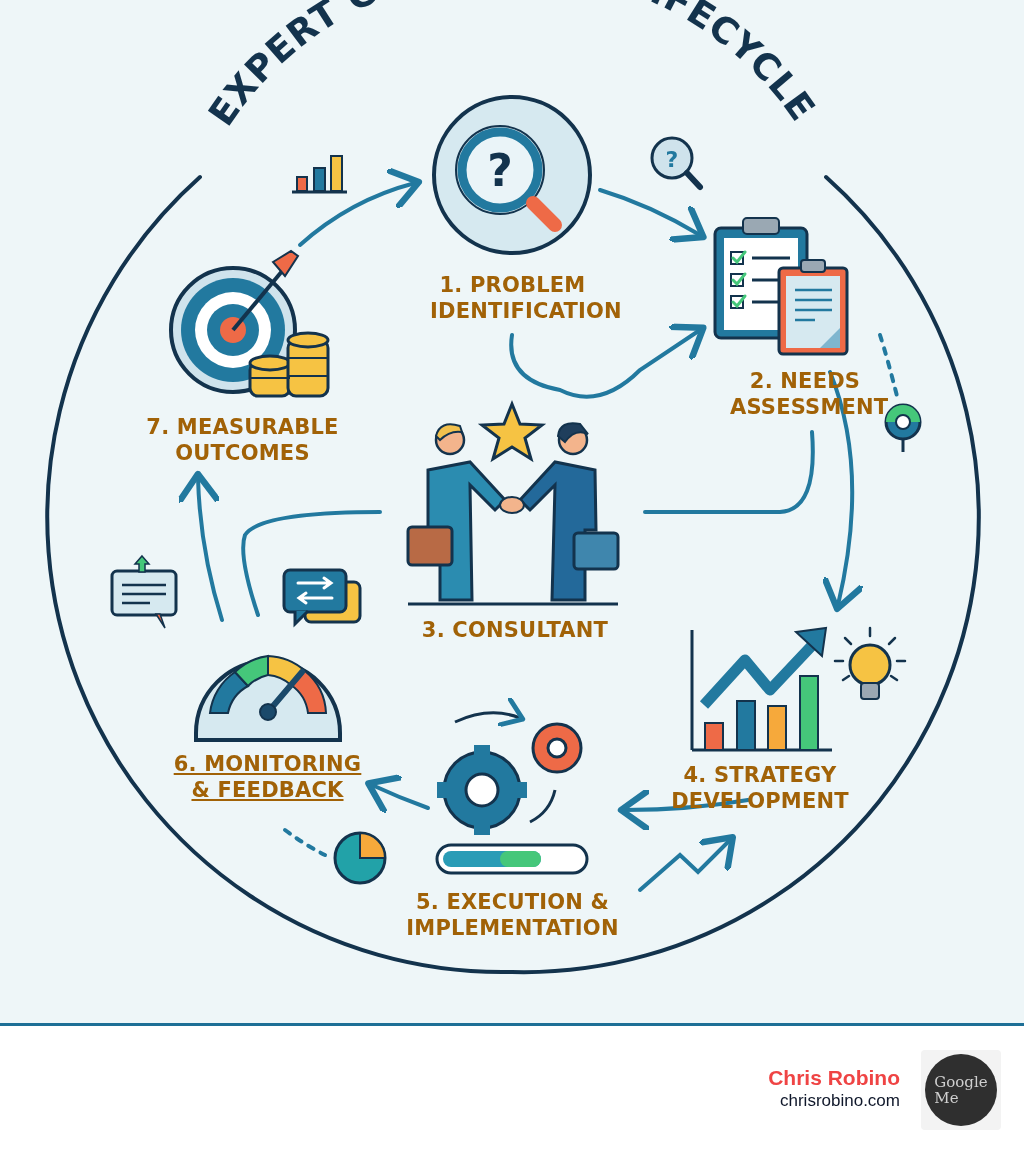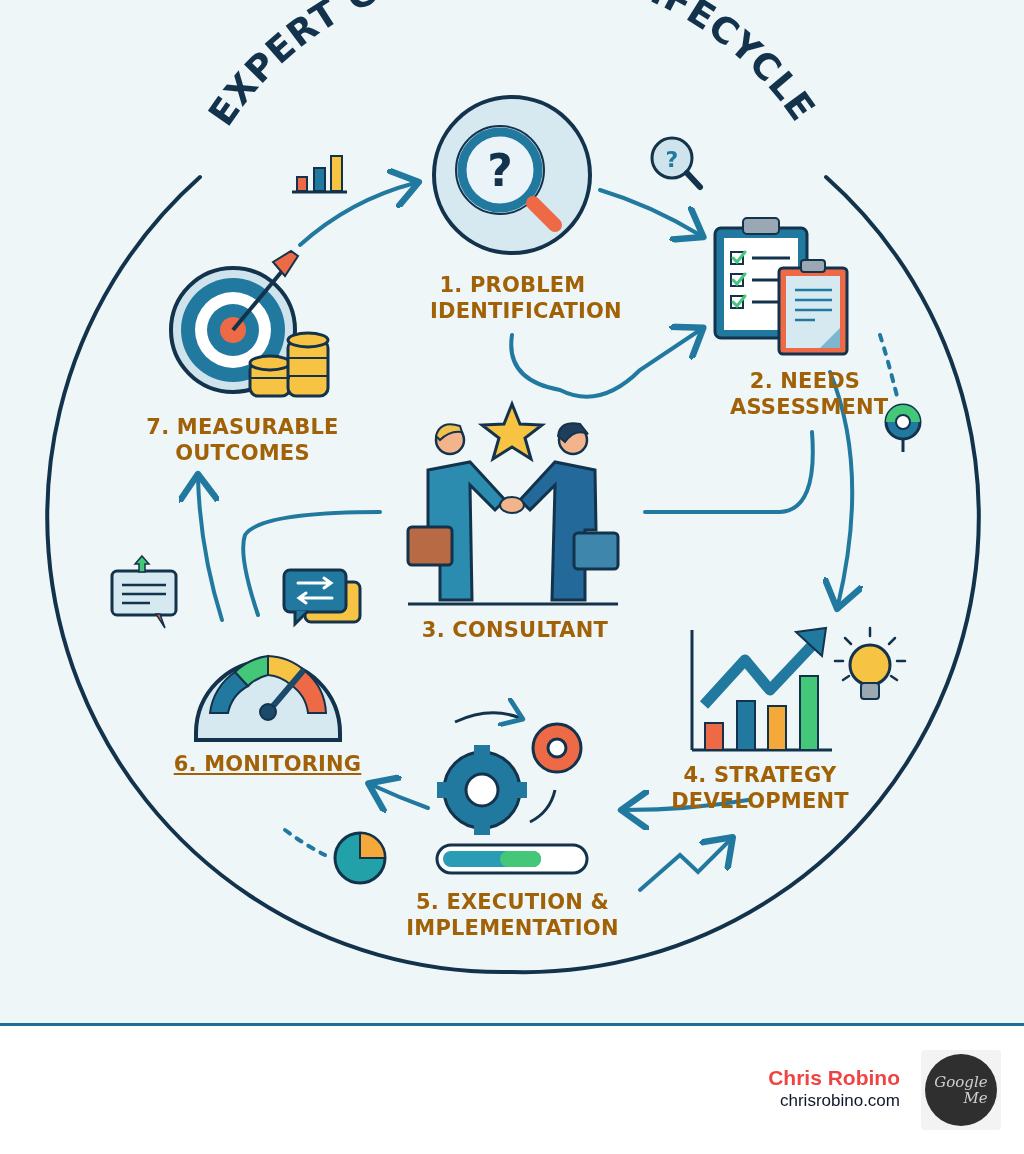--- a/index.html
+++ b/index.html
@@ -6,21 +6,21 @@
   body { width: 1024px; height: 1154px; background: #ffffff; font-family: "DejaVu Sans", sans-serif; position: relative; overflow: hidden; }
   .canvas { position: absolute; left: 0; top: 0; width: 1024px; height: 1024px; background: #eef6f8; }
   .divider { position: absolute; left: 0; top: 1023px; width: 1024px; height: 3px; background: #1d6f96; }
   svg.art { position: absolute; left: 0; top: 0; }
   .label { position: absolute; text-align: center; font-weight: bold; color: #a16207; font-size: 21px; line-height: 26px; letter-spacing: 0.2px; white-space: nowrap; }
   .footer { position: absolute; left: 0; top: 1026px; width: 1024px; height: 128px; background: #ffffff; }
   .author { position: absolute; right: 124px; top: 39px; text-align: right; }
   .author-name { font-family: "Liberation Sans", sans-serif; font-weight: bold; font-size: 21px; color: #ef4444; line-height: 25px; }
   .author-site { font-family: "Liberation Sans", sans-serif; font-size: 17px; color: #0f172a; line-height: 21px; }
   .avatar-box { position: absolute; left: 921px; top: 24px; width: 80px; height: 80px; background: #f3f3f3; border-radius: 4px; }
-  .avatar { position: absolute; left: 4px; top: 4px; width: 72px; height: 72px; border-radius: 50%; background: #2f2f2f; color: #cfcfcf; font-family: "DejaVu Serif", serif; font-style: italic; font-size: 15px; line-height: 16px; text-align: right; display: flex; align-items: center; justify-content: center; }
+  .avatar { position: absolute; left: 4px; top: 4px; width: 72px; height: 72px; border-radius: 50%; background: #2f2f2f; color: #cfcfcf; font-family: "DejaVu Serif", serif; font-size: 15px; line-height: 16px; text-align: left; display: flex; align-items: center; justify-content: center; }
 </style>
 </head>
 <body>
 
 <div class="canvas">
   <svg class="art" width="1024" height="1024" viewBox="0 0 1024 1024">
     <defs>
       <path id="titleArc" d="M 205 170 A 340 340 0 0 1 820 165" fill="none"></path>
       <marker id="ah" markerWidth="10" markerHeight="10" refX="6" refY="5" orient="auto" markerUnits="strokeWidth">
         <path d="M0,0 L7,5 L0,10" fill="none" stroke="#22799f" stroke-width="1.6" stroke-linecap="round" stroke-linejoin="round"></path>
@@ -244,20 +244,21 @@
   <div class="label" style="left:665px; top:762px; width:190px;">
     <div>4. STRATEGY</div>
     <div>DEVELOPMENT</div>
   </div>
   <div class="label" style="left:400px; top:889px; width:225px;">
     <div>5. EXECUTION &amp;</div>
     <div>IMPLEMENTATION</div>
   </div>
   <div class="label" style="left:170px; top:751px; width:195px;text-decoration:underline;">
     <div>6. MONITORING</div>
+    <div>&amp; FEEDBACK</div>
   </div>
   <div class="label" style="left:140px; top:414px; width:205px;">
     <div>7. MEASURABLE</div>
     <div>OUTCOMES</div>
   </div>
 </div>
 
 <div class="divider"></div>
 
 <div class="footer">

